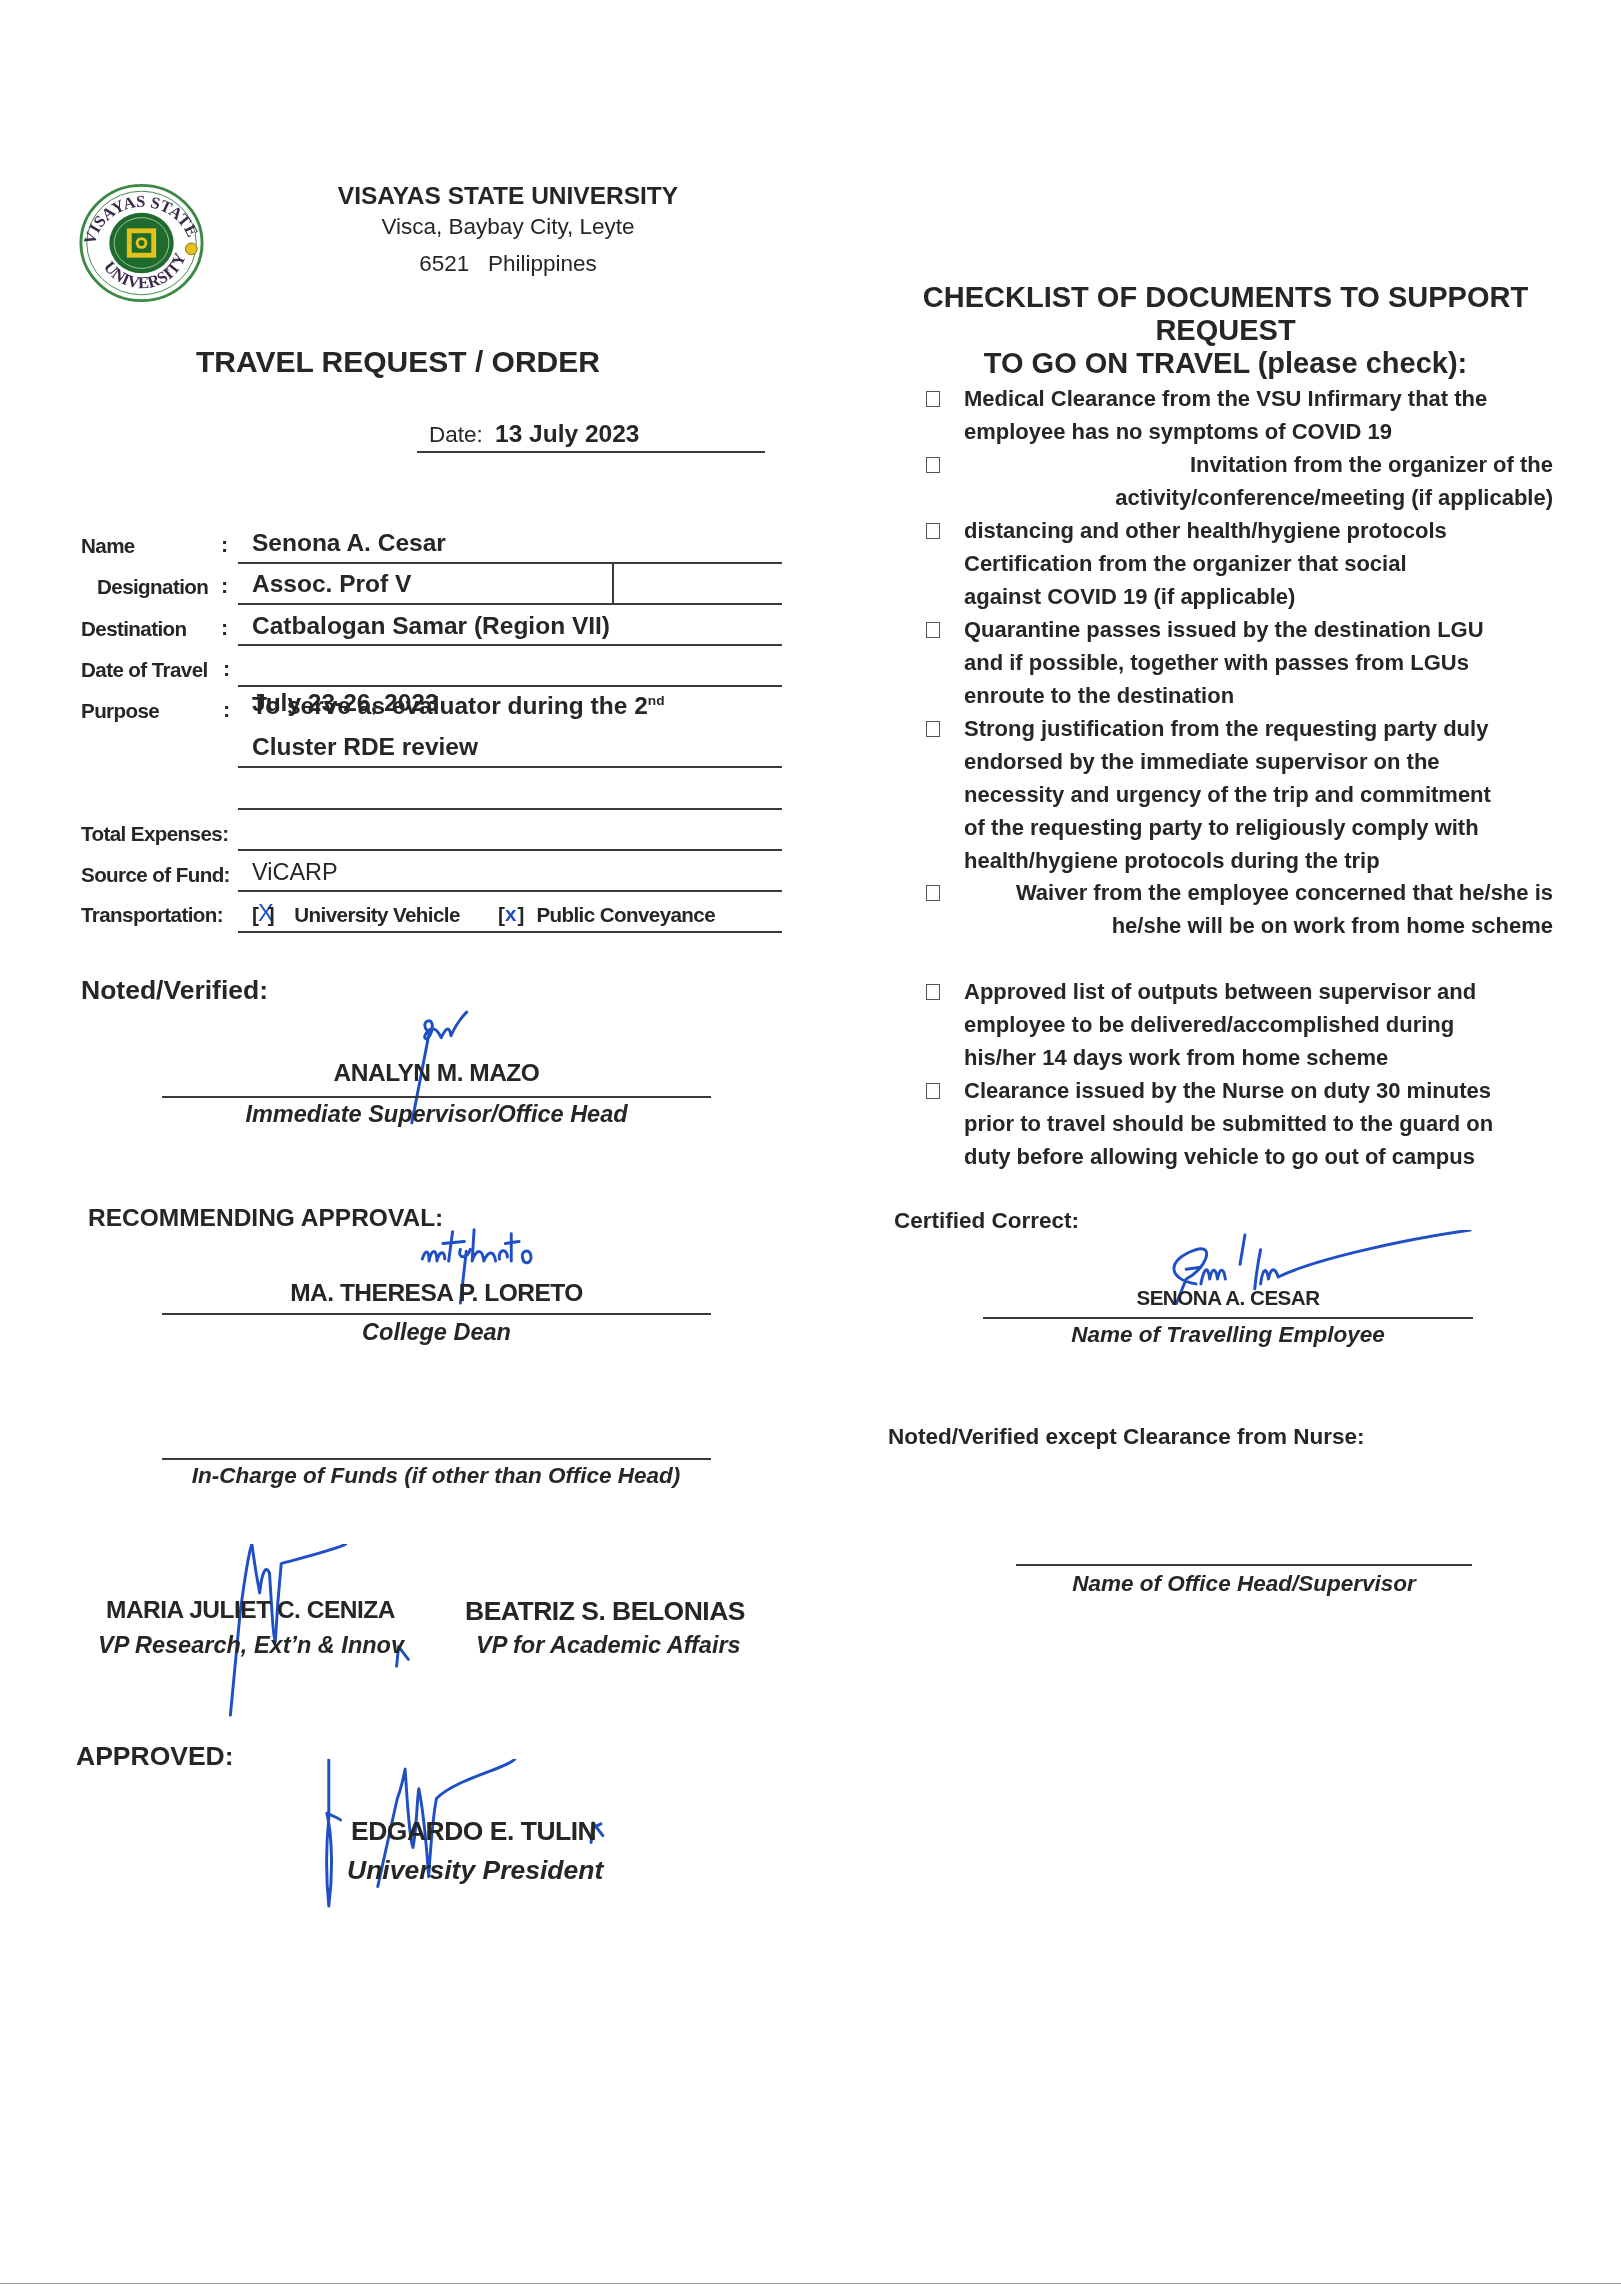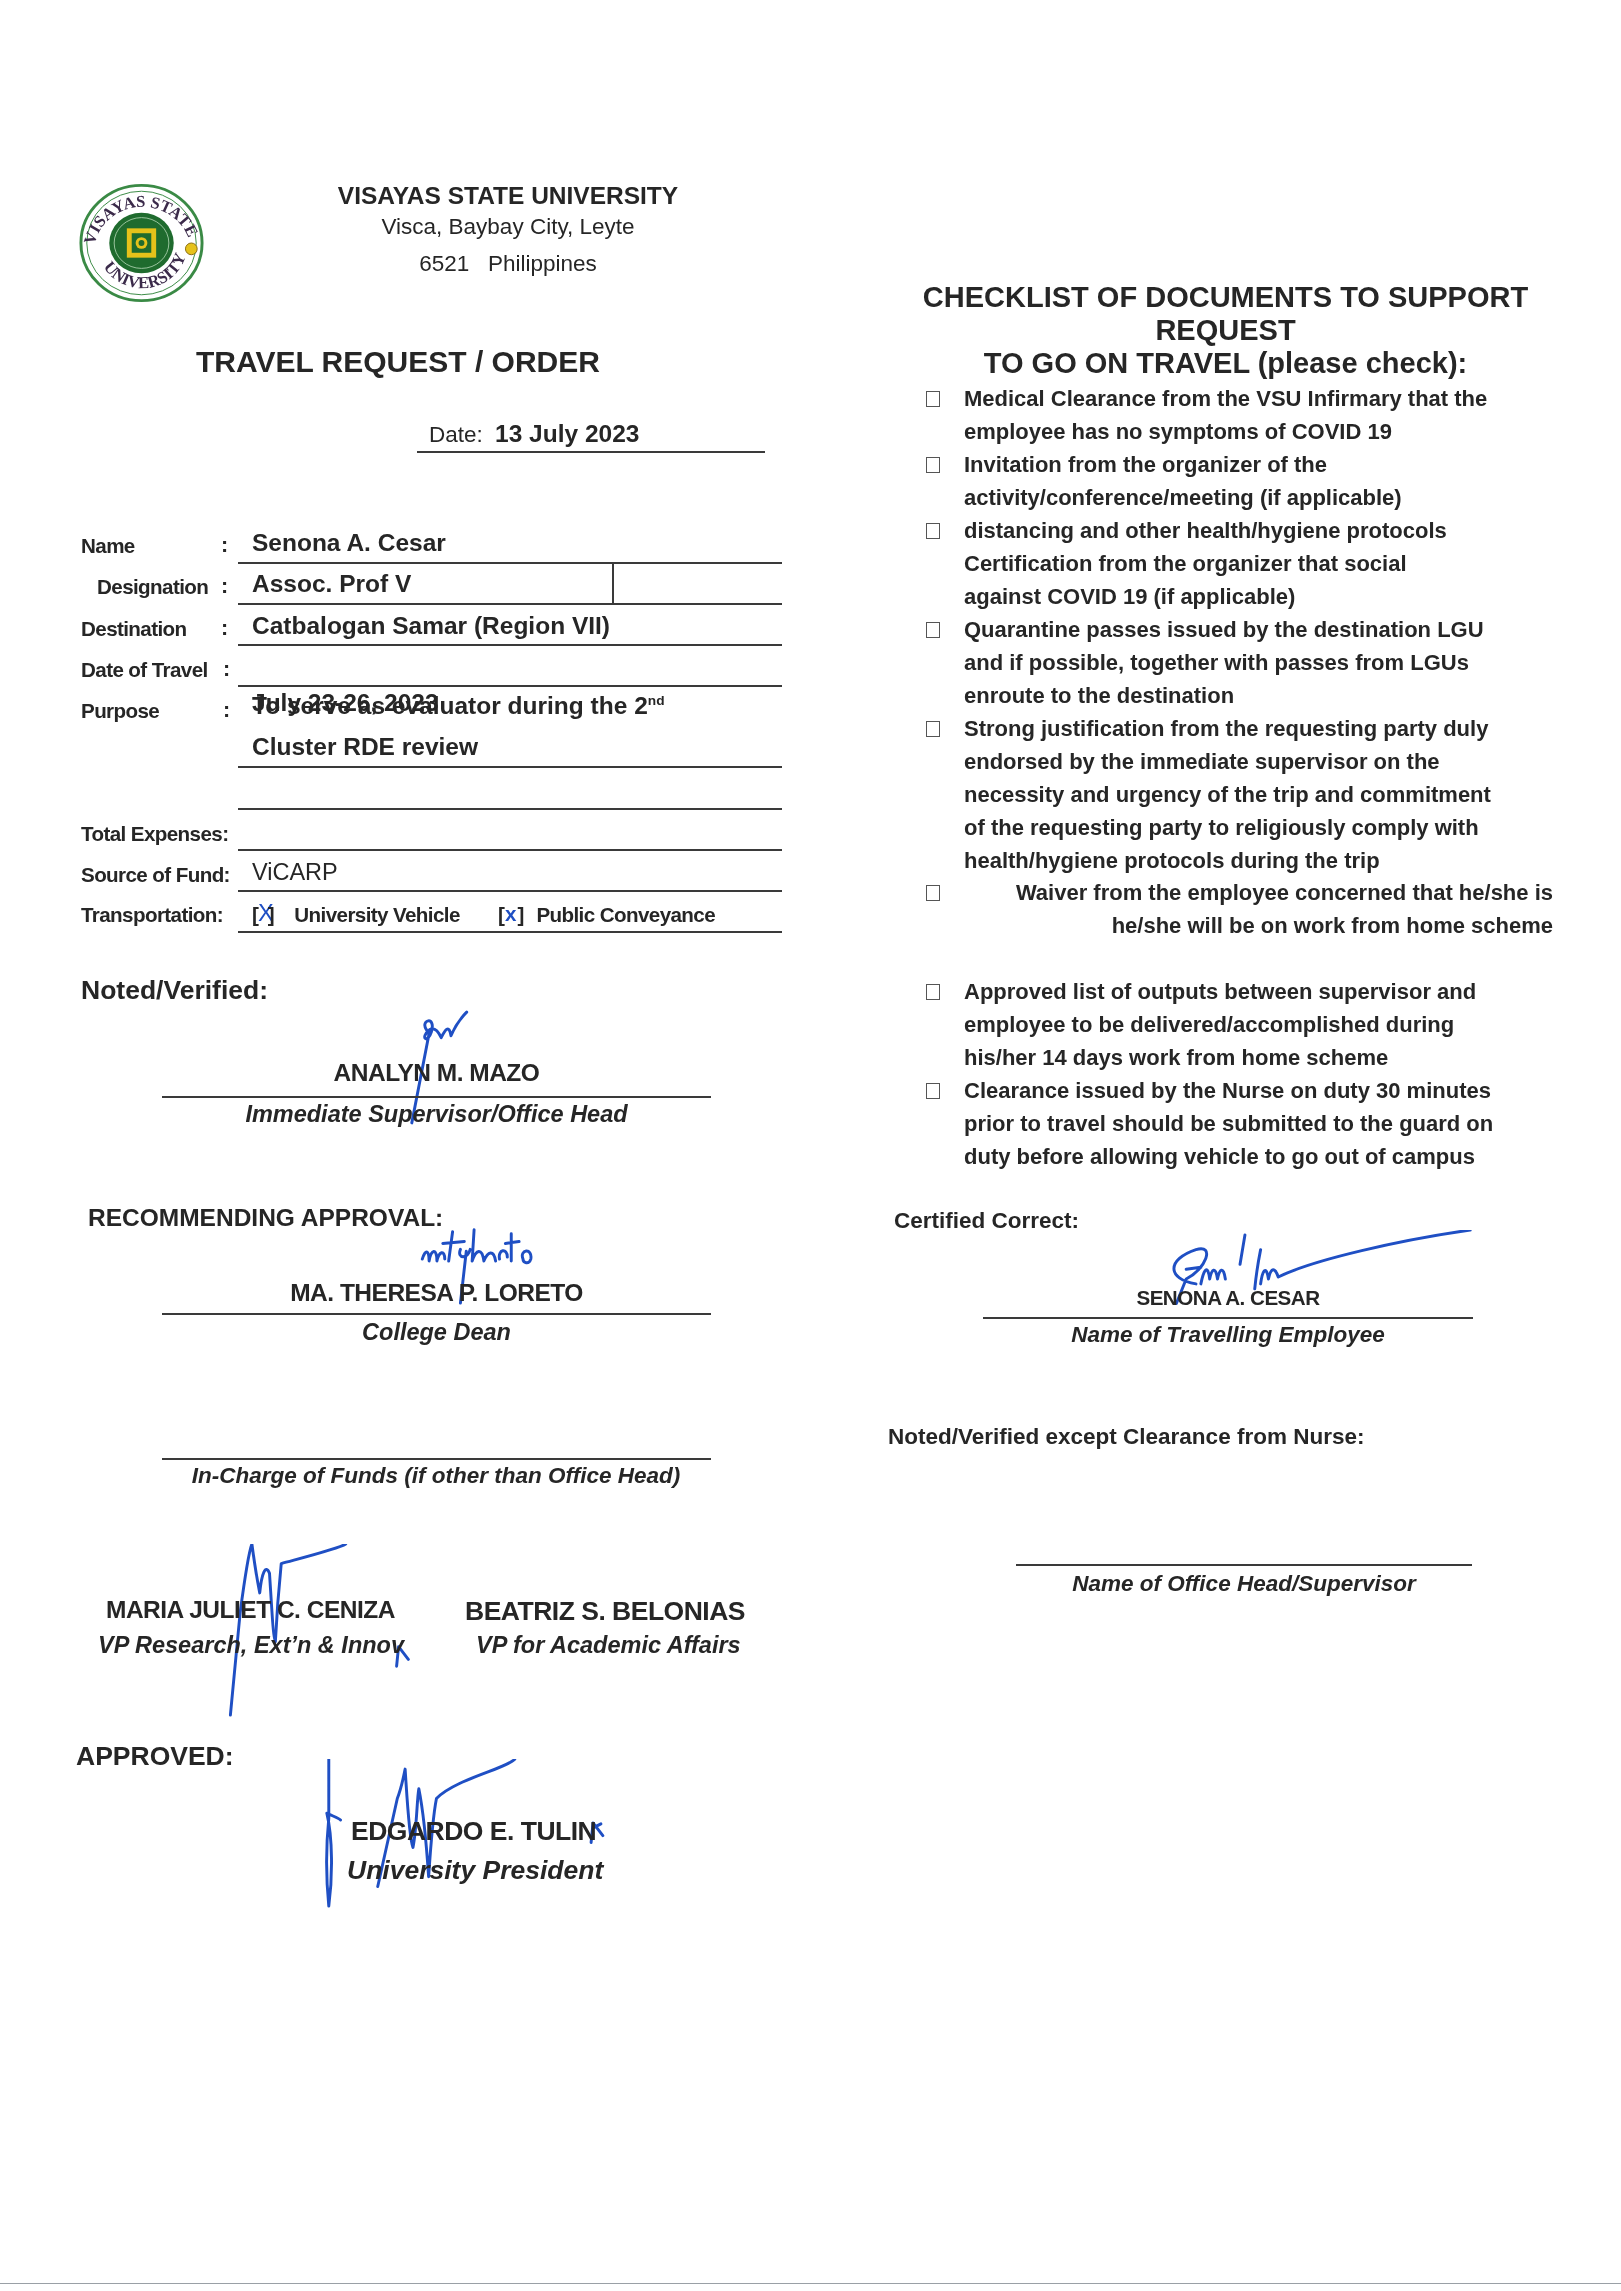--- a/index.html
+++ b/index.html
@@ -163,21 +163,21 @@
   <div>CHECKLIST OF DOCUMENTS TO SUPPORT REQUEST</div>
   <div>TO GO ON TRAVEL (please check):</div>
 </div>
 
 <div id="checklist">
     <div class="chk-item" style="top: 382px;">
       <span class="chk-box"></span>
       <span class="chk-text">Medical Clearance from the VSU Infirmary that the</span>
       <span class="chk-text">employee has no symptoms of COVID 19</span>
     </div>
-    <div class="chk-item" style="top: 448px;">
+    <div class="chk-item" style="top: 448px; text-align: right;">
       <span class="chk-box"></span>
       <span class="chk-text">Invitation from the organizer of the</span>
       <span class="chk-text">activity/conference/meeting (if applicable)</span>
     </div>
     <div class="chk-item" style="top: 514px;">
       <span class="chk-box"></span>
       <span class="chk-text">distancing and other health/hygiene protocols</span>
       <span class="chk-text">Certification from the organizer that social</span>
       <span class="chk-text">against COVID 19 (if applicable)</span>
     </div>

